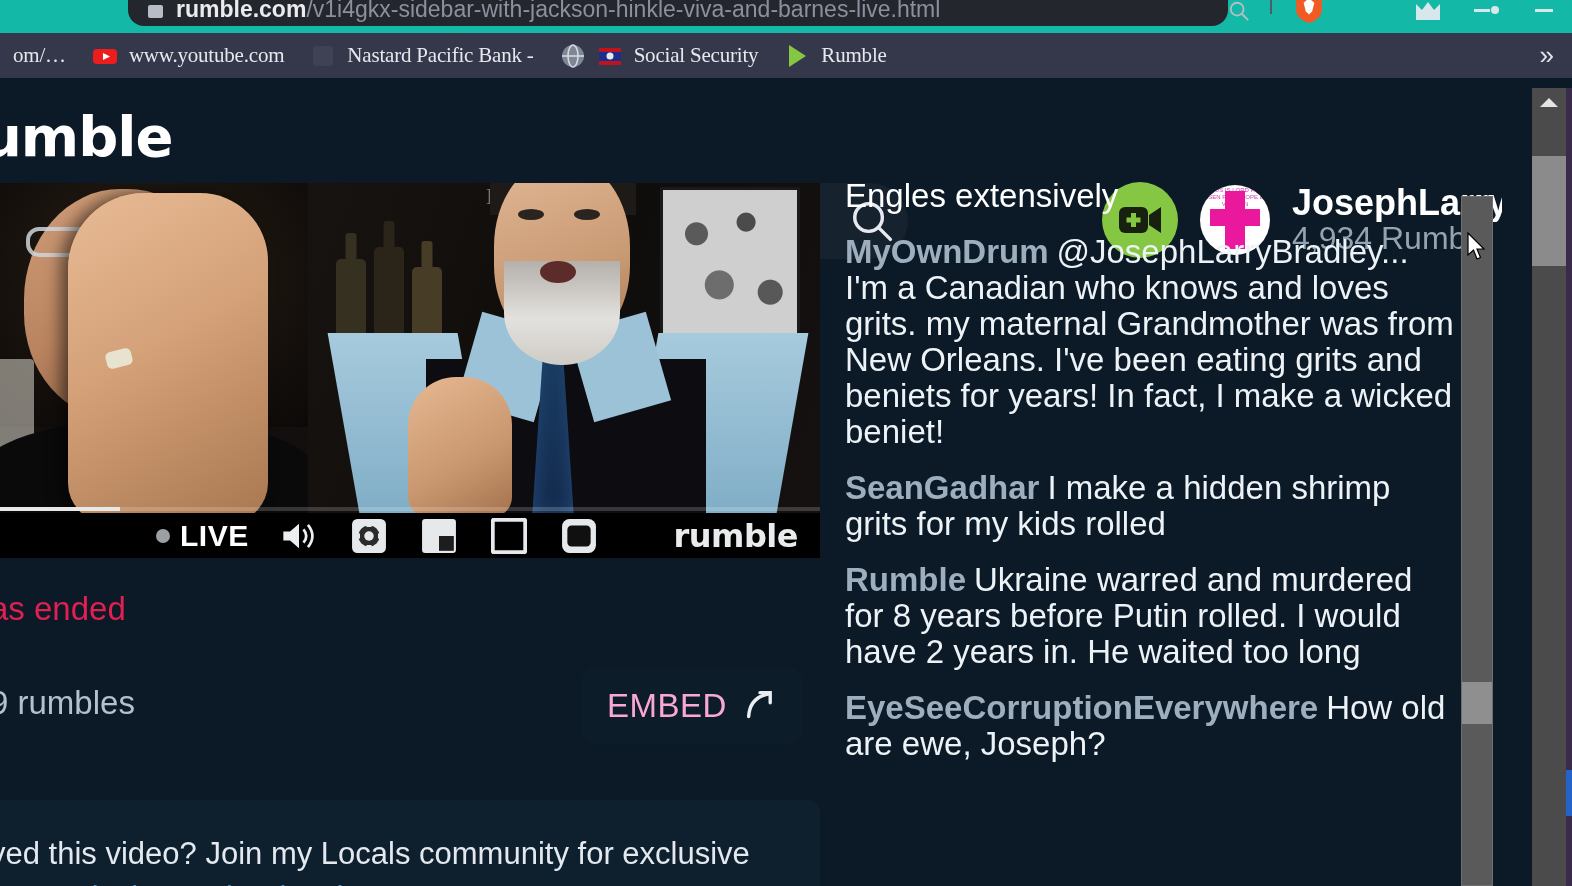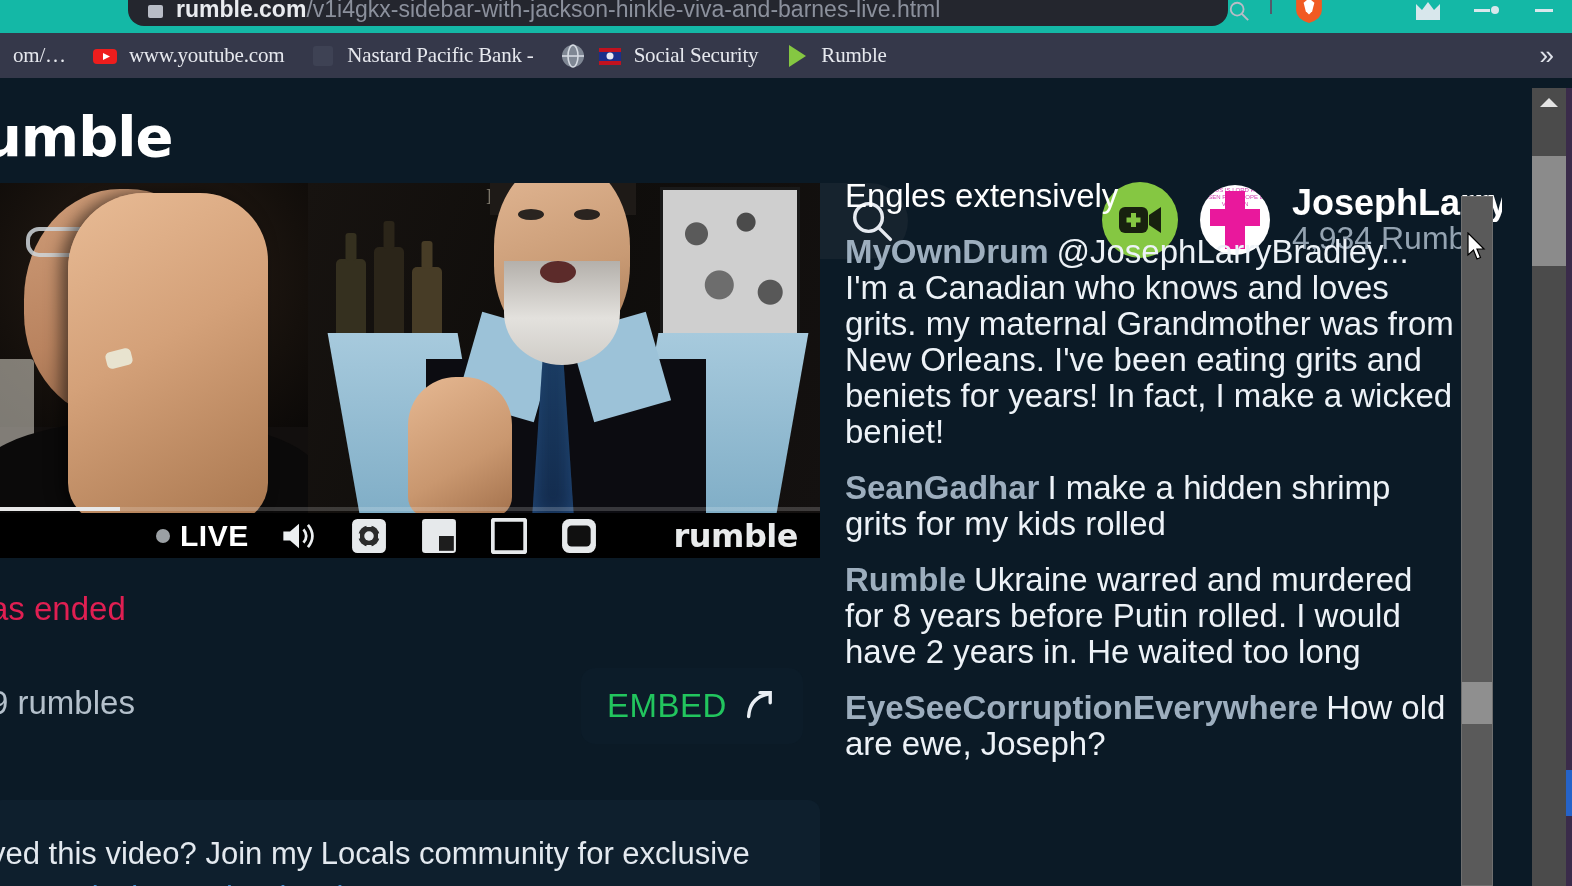--- a/index.html
+++ b/index.html
@@ -318,21 +318,21 @@
   .rumbles-count {
     position:absolute; left:-10px; top:606px;
     font-size:33px; color:#b4c0cb; white-space:nowrap;
   }
   .embed-btn {
     position:absolute; left:581px; top:590px; width:222px; height:76px;
     background:#0c1c29; border-radius:14px;
     display:flex; align-items:center; justify-content:center; gap:16px;
     cursor:pointer;
   }
-  .embed-label { font-size:33px; color:#22c55e; letter-spacing:.5px; }
+  .embed-label { font-size:33px; color:#f9a8d4; letter-spacing:.5px; }
 
   .desc-box {
     position:absolute; left:-10px; top:722px; width:830px; height:86px;
     background:#0e1f2d; border-radius:12px 12px 0 0;
   }
   .desc-line {
     position:absolute; left:0; width:830px; font-size:31px;
     color:#e3e9ef; white-space:nowrap; overflow:hidden;
   }
   .desc-l1 { top:36px; }

